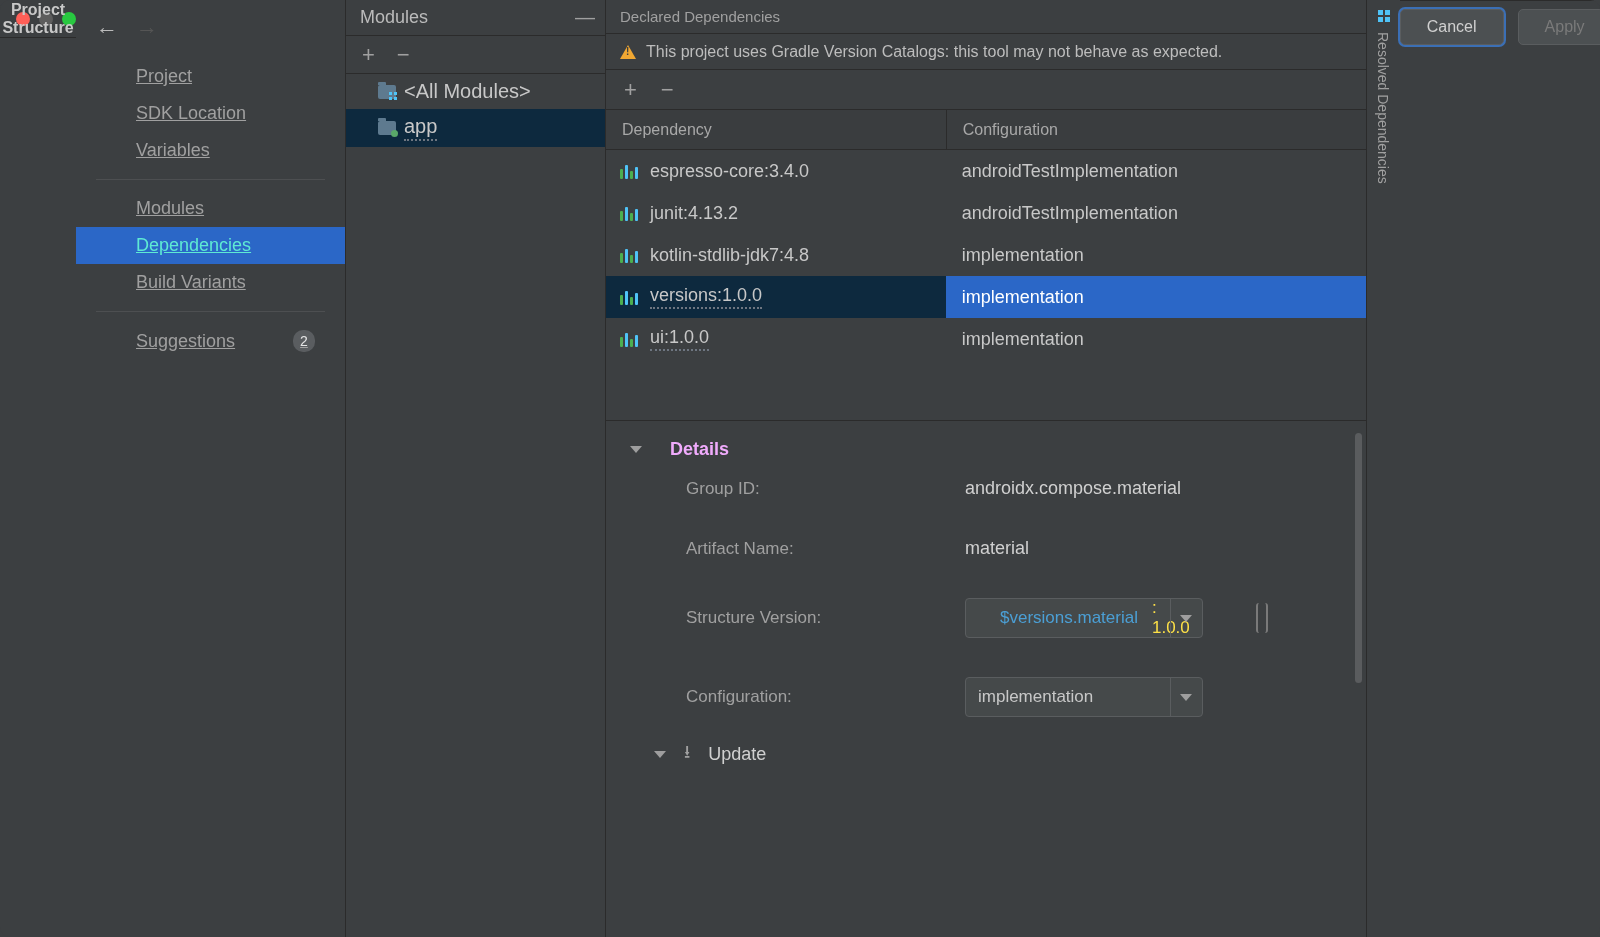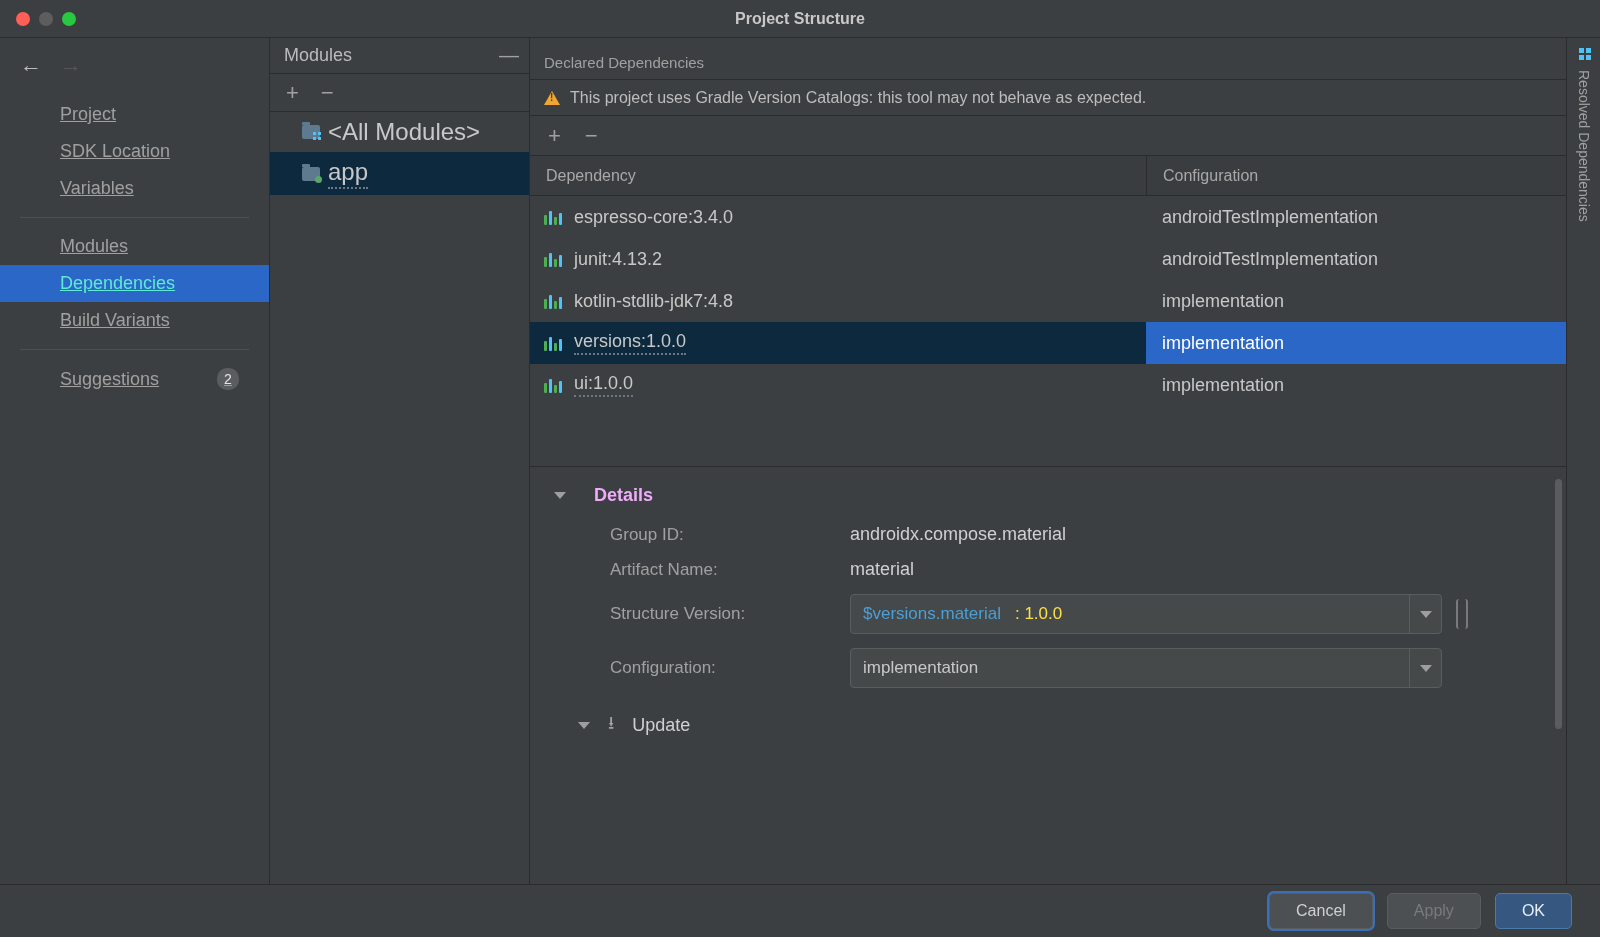--- a/index.html
+++ b/index.html
@@ -9,21 +9,21 @@
     background: #3c3f41;
     color: #bbbbbb;
     font-size: 14px;
     overflow: hidden;
   }
   .window {
     width: 1600px;
     height: 937px;
     background: #3c3f41;
     display: flex;
-    flex-direction: column;
+    flex-direction: row;
     border-radius: 10px;
     overflow: hidden;
   }
   .titlebar {
     height: 38px;
     background: #3c3f41;
     display: flex;
     align-items: center;
     position: relative;
     border-bottom: 1px solid #2b2b2b;
@@ -130,21 +130,21 @@
     padding-left: 16px;
     border-bottom: 1px solid #2b2b2b;
     font-size: 22px;
     color: #a0a0a0;
   }
   .module-item {
     display: flex;
     align-items: center;
     gap: 8px;
     padding: 6px 12px 6px 32px;
-    font-size: 24px;
+    font-size: 20px;
     color: #c8c8c8;
     cursor: pointer;
   }
   .module-item.selected {
     background: #0d293e;
   }
   .folder-icon {
     width: 18px; height: 14px;
     background: #5e7a8f;
     border-radius: 2px;
@@ -192,21 +192,20 @@
   }
   .section-header {
     height: 34px;
     background: #3c3f41;
     border-bottom: 1px solid #2b2b2b;
     padding: 0 14px;
     display: flex;
     align-items: center;
     font-size: 15px;
     color: #a0a0a0;
-    margin-top: 8px;
   }
   .warning-bar {
     height: 36px;
     border-bottom: 1px solid #2b2b2b;
     display: flex;
     align-items: center;
     gap: 10px;
     padding: 0 14px;
     font-size: 16px;
     color: #bdbdbd;
@@ -332,20 +331,21 @@
     border-right: 6px solid transparent;
     border-top: 7px solid #9e9e9e;
   }
   .detail-grid {
     display: grid;
     grid-template-columns: 240px 1fr 40px;
     row-gap: 14px;
     align-items: center;
     padding-left: 56px;
     padding-right: 60px;
+    gap: 39px;
   }
   .detail-label { font-size: 17px; color: #a0a0a0; }
   .detail-val { font-size: 18px; color: #d0d0d0; }
   .combo {
     height: 40px;
     background: #45494a;
     border: 1px solid #5a5d5f;
     border-radius: 4px;
     display: flex;
     align-items: center;
@@ -356,21 +356,21 @@
   }
   .combo .arrow {
     position: absolute;
     right: 0; top: 0; bottom: 0;
     width: 32px;
     border-left: 1px solid #5a5d5f;
     display: flex;
     align-items: center;
     justify-content: center;
   }
-  .combo .link { color: #4b9fd5; }
+  .combo .link { color: #4b9fd5; margin-left: 22px; }
   .combo .faded { color: #fde047; margin-left: 14px; }
   .side-handle {
     width: 12px;
     height: 30px;
     border-left: 2px solid #7a7a7a;
     border-right: 2px solid #7a7a7a;
     border-radius: 3px;
     justify-self: center;
   }
   .update-row {

